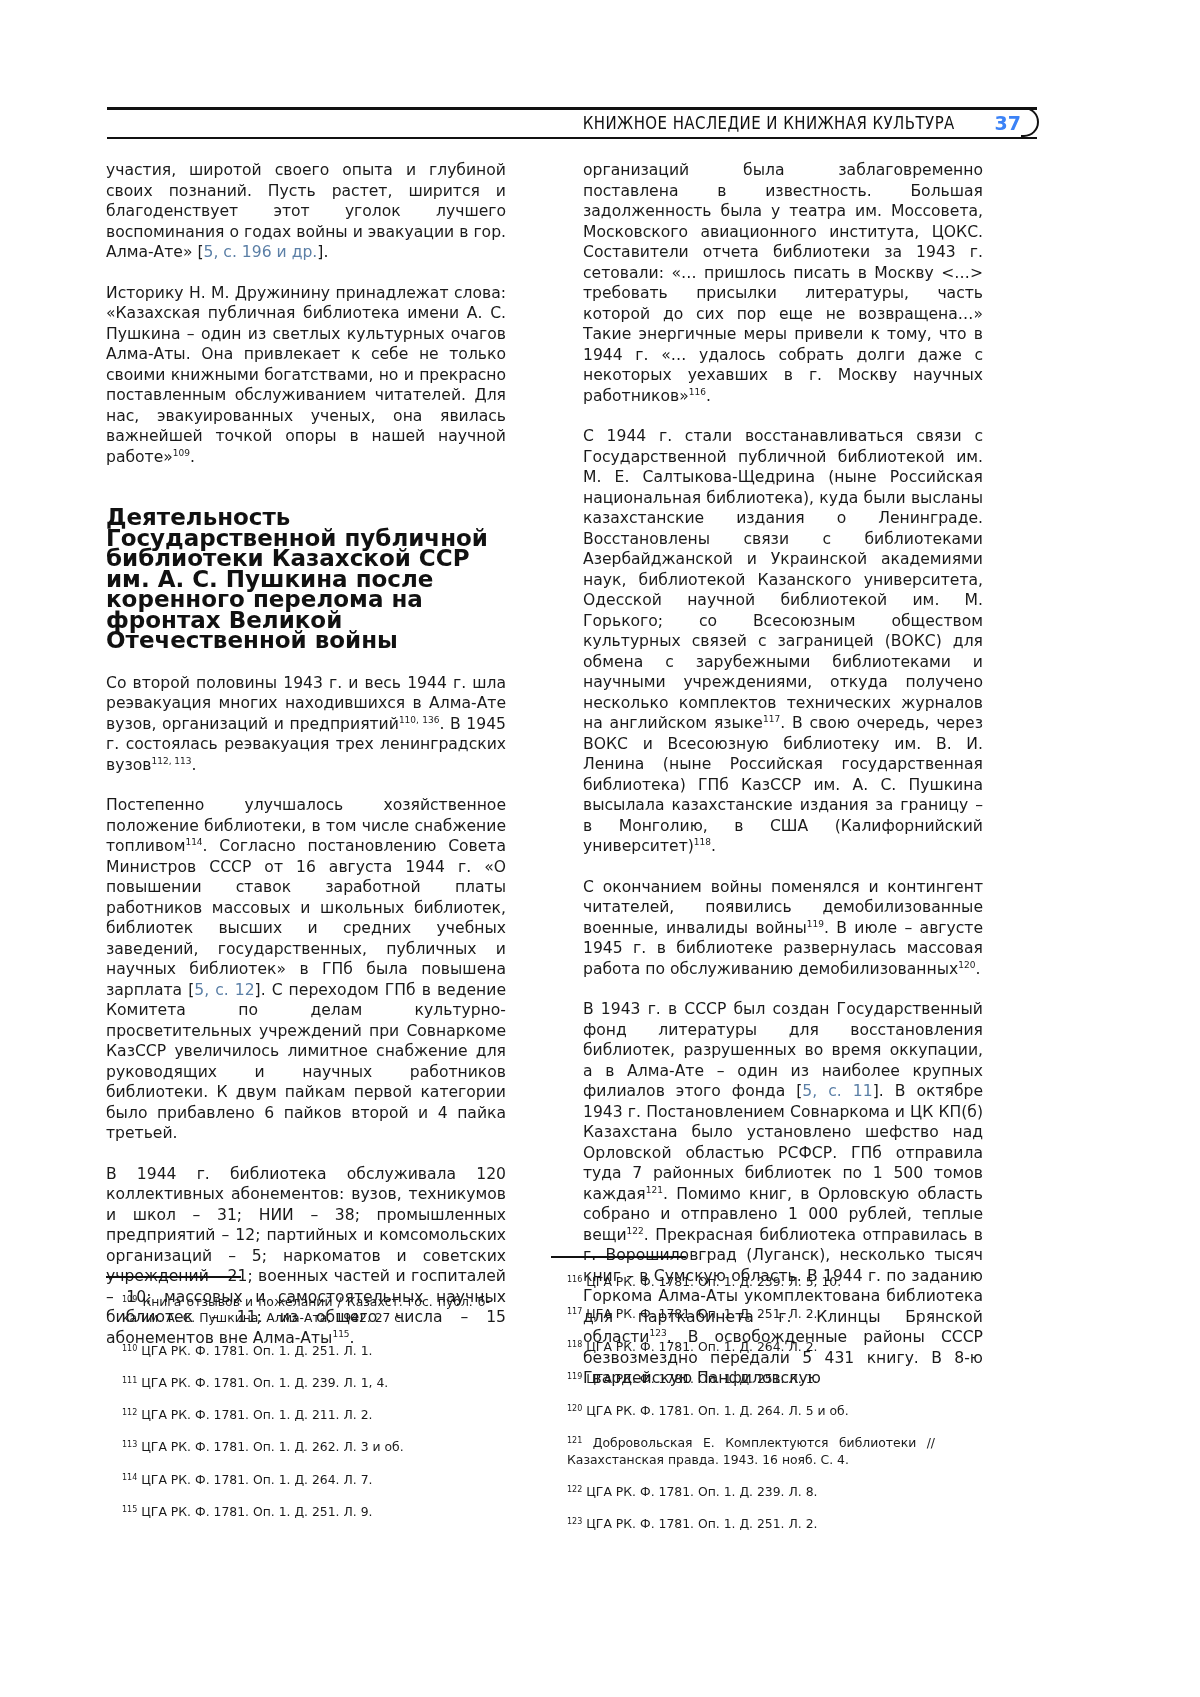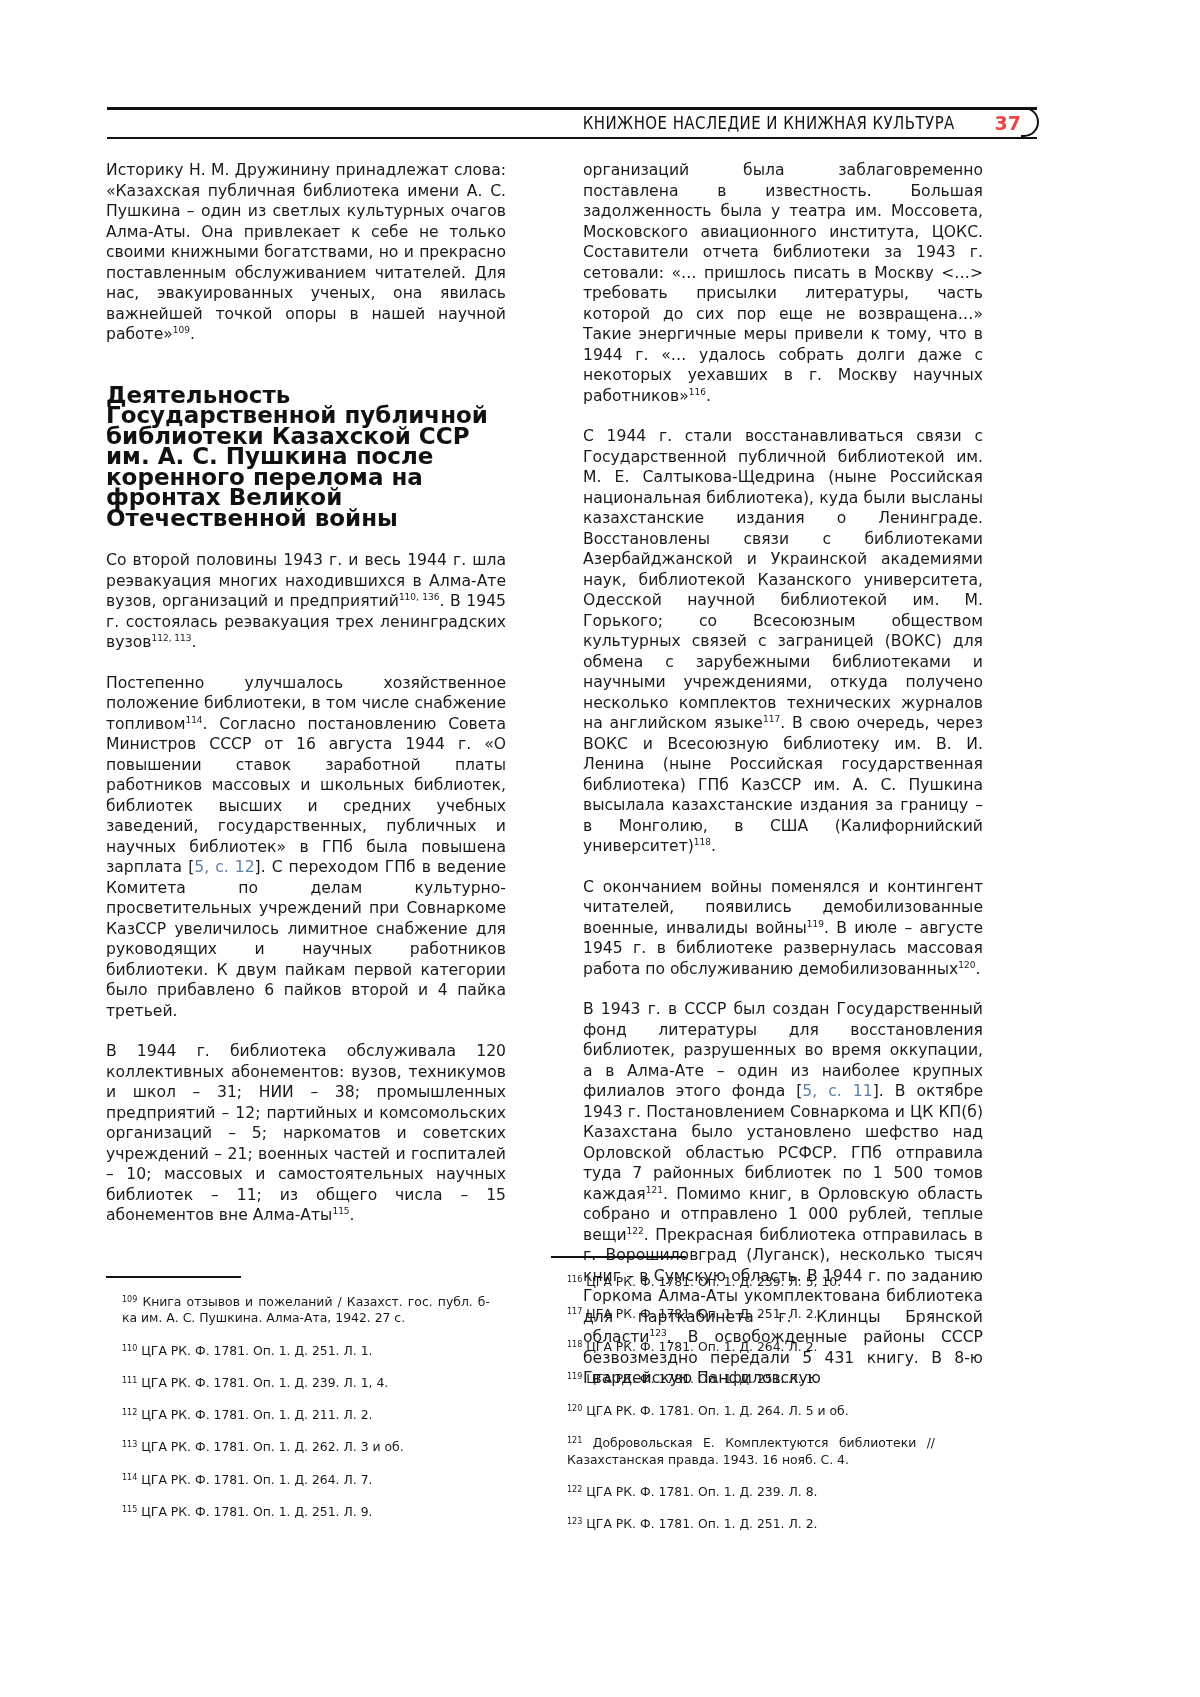--- a/index.html
+++ b/index.html
@@ -3,21 +3,21 @@
 <meta charset="utf-8">
 <style>
   html, body { margin: 0; padding: 0; background: #ffffff; }
   body { width: 1200px; height: 1697px; position: relative; overflow: hidden;
          font-family: "DejaVu Sans", sans-serif; color: #1a1a1a; }
   .header { position: absolute; left: 107px; top: 107px; width: 930px; height: 32px; }
   .header .rule-top { position: absolute; left: 0; right: 0; top: 0; height: 3px; background: #111; }
   .header .rule-bottom { position: absolute; left: 0; right: 0; top: 30px; height: 2px; background: #111; }
   .header .title { position: absolute; right: 82px; top: 6px; font-family: "DejaVu Sans", sans-serif;
                    font-size: 17px; letter-spacing: 0.5px; transform: scaleX(0.88); transform-origin: right center; color:#111; }
-  .header .pagenum { position: absolute; right: 16px; top: 5px; font-weight: bold; font-size: 19px; color:#ef4444; }
+  .header .pagenum { position: absolute; right: 16px; top: 5px; font-weight: bold; font-size: 19px; color:#3b82f6; }
   .header .cap { position: absolute; right: -2px; top: 0; width: 18px; height: 30px; border: 2px solid #111;
                  border-left: none; border-radius: 0 16px 16px 0; box-sizing: border-box; }
   .col { position: absolute; top: 160px; width: 400px; font-size: 15.6px; line-height: 20.5px; }
   .col.left { left: 106px; }
   .col.right { left: 583px; }
   .col p { margin: 0 0 20px 0; text-align: justify; }
   .col p.tight { margin-bottom: 18px; }
   .cite { color: #5b7fa6; }
   sup { font-size: 9px; line-height: 0; vertical-align: 6px; }
   h2 { font-size: 23px; line-height: 20.5px; font-weight: bold; margin: 40px 0 22px 0; color:#111; }
@@ -33,20 +33,21 @@
 
 <div class="header">
   <div class="rule-top"></div>
   <span class="title">КНИЖНОЕ НАСЛЕДИЕ И КНИЖНАЯ КУЛЬТУРА</span>
   <span class="pagenum">37</span>
   <div class="cap"></div>
   <div class="rule-bottom"></div>
 </div>
 
 <div class="col left">
+  <p><span>участия, широтой своего опыта и глубиной своих познаний. Пусть растет, ширится и благоденствует этот уголок лучшего воспоминания о годах войны и эвакуации в гор. Алма-Ате» [</span><span class="cite">5, с. 196 и др.</span><span>].</span></p>
 
   <p><span>Историку Н. М. Дружинину принадлежат слова: «Казахская публичная библиотека имени А. С. Пушкина – один из светлых культурных очагов Алма-Аты. Она привлекает к себе не только своими книжными богатствами, но и прекрасно поставленным обслуживанием читателей. Для нас, эвакуированных ученых, она явилась важнейшей точкой опоры в нашей научной работе»</span><sup>109</sup><span>.</span></p>
 
   <h2>Деятельность Государственной публичной библиотеки Казахской ССР им. А. С. Пушкина после коренного перелома на фронтах Великой Отечественной войны</h2>
 
   <p><span>Со второй половины 1943 г. и весь 1944 г. шла реэвакуация многих находившихся в Алма-Ате вузов, организаций и предприятий</span><sup>110, 136</sup><span>. В 1945 г. состоялась реэвакуация трех ленинградских вузов</span><sup>112, 113</sup><span>.</span></p>
 
   <p><span>Постепенно улучшалось хозяйственное положение библиотеки, в том числе снабжение топливом</span><sup>114</sup><span>. Согласно постановлению Совета Министров СССР от 16 августа 1944 г. «О повышении ставок заработной платы работников массовых и школьных библиотек, библиотек высших и средних учебных заведений, государственных, публичных и научных библиотек» в ГПб была повышена зарплата [</span><span class="cite">5, с. 12</span><span>]. С переходом ГПб в ведение Комитета по делам культурно-просветительных учреждений при Совнаркоме КазССР увеличилось лимитное снабжение для руководящих и научных работников библиотеки. К двум пайкам первой категории было прибавлено 6 пайков второй и 4 пайка третьей.</span></p>
 
   <p><span>В 1944 г. библиотека обслуживала 120 коллективных абонементов: вузов, техникумов и школ – 31; НИИ – 38; промышленных предприятий – 12; партийных и комсомольских организаций – 5; наркоматов и советских учреждений – 21; военных частей и госпиталей – 10; массовых и самостоятельных научных библиотек – 11; из общего числа – 15 абонементов вне Алма-Аты</span><sup>115</sup><span>.</span></p>

